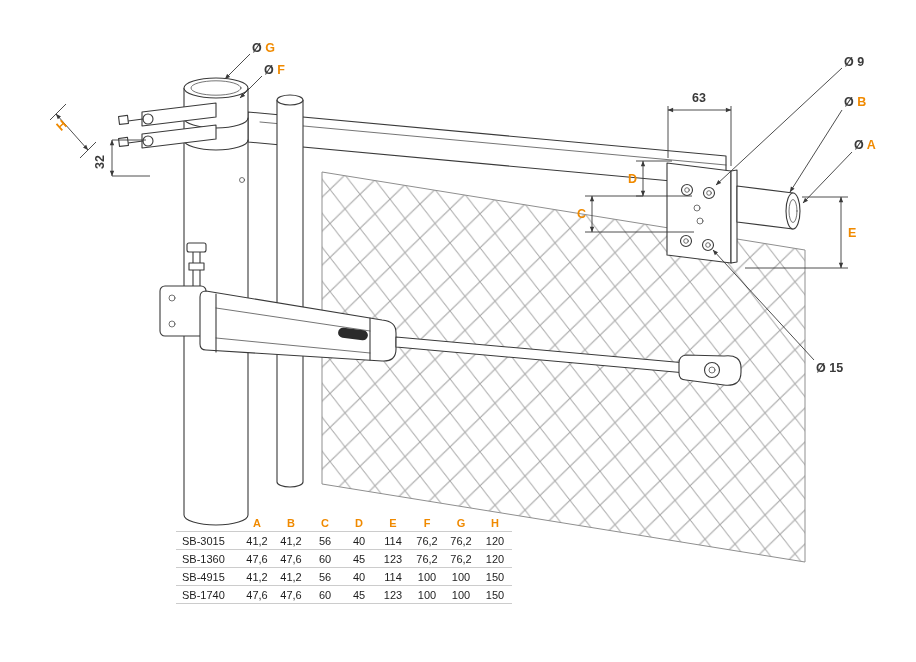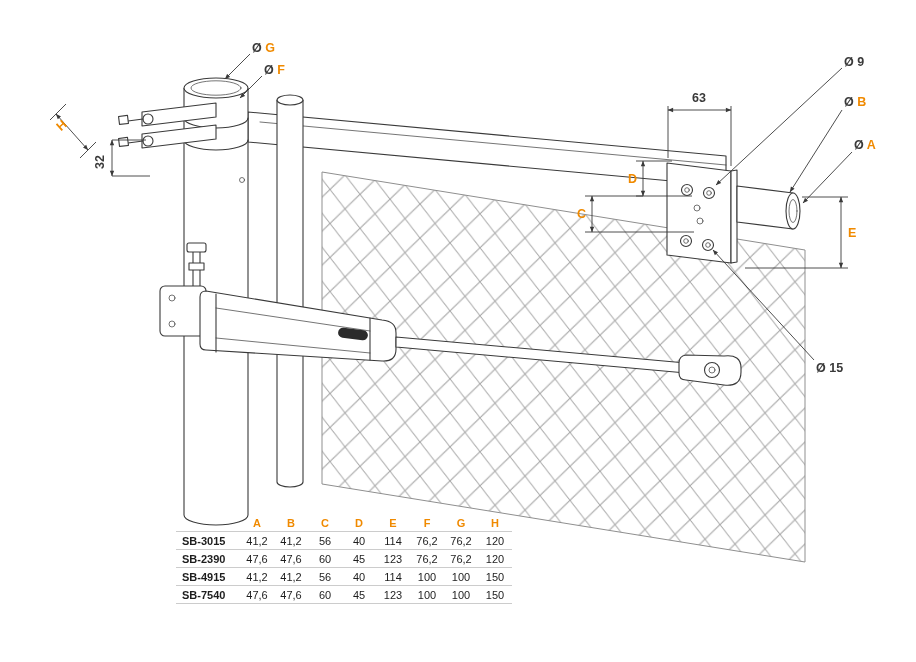--- a/index.html
+++ b/index.html
@@ -12,21 +12,21 @@
   .dim { fill:none; stroke:#3a3a3a; stroke-width:0.9; }
   .lbl { font-size:12.5px; font-weight:700; fill:#3a3a3a; }
   .lblO{ fill:#f08a00; }
 
   .spec-table { position:absolute; left:176px; top:514px;
                 display:grid; grid-template-columns:64px repeat(8,34px);
                 font-size:11px; color:#1d1d1d; }
   .spec-table > div { height:17px; display:flex; align-items:center; justify-content:center;
                       border-bottom:1px solid #cccccc; }
   .spec-table .th { color:#f08a00; font-weight:700; }
-  .spec-table .model { justify-content:flex-start; padding-left:6px; font-weight:700; }
+  .spec-table .model { justify-content:flex-start; padding-left:6px; font-weight:400; }
 </style>
 </head>
 <body>
 
 <div class="stage">
 
   <svg width="916" height="662" viewBox="0 0 916 662">
     <defs>
       <marker id="arr" viewBox="0 0 10 10" refX="9.5" refY="5" markerWidth="7" markerHeight="6" orient="auto-start-reverse">
         <path d="M0,1 L10,5 L0,9 Z" fill="#3a3a3a"></path>
@@ -209,41 +209,41 @@
     <div class="model">SB-3015</div>
     <div>41,2</div>
     <div>41,2</div>
     <div>56</div>
     <div>40</div>
     <div>114</div>
     <div>76,2</div>
     <div>76,2</div>
     <div>120</div>
 
-    <div class="model">SB-2390</div>
+    <div class="model">SB-1360</div>
     <div>47,6</div>
     <div>47,6</div>
     <div>60</div>
     <div>45</div>
     <div>123</div>
     <div>76,2</div>
     <div>76,2</div>
     <div>120</div>
 
     <div class="model">SB-4915</div>
     <div>41,2</div>
     <div>41,2</div>
     <div>56</div>
     <div>40</div>
     <div>114</div>
     <div>100</div>
     <div>100</div>
     <div>150</div>
 
-    <div class="model">SB-7540</div>
+    <div class="model">SB-1740</div>
     <div>47,6</div>
     <div>47,6</div>
     <div>60</div>
     <div>45</div>
     <div>123</div>
     <div>100</div>
     <div>100</div>
     <div>150</div>
   </div>
 

